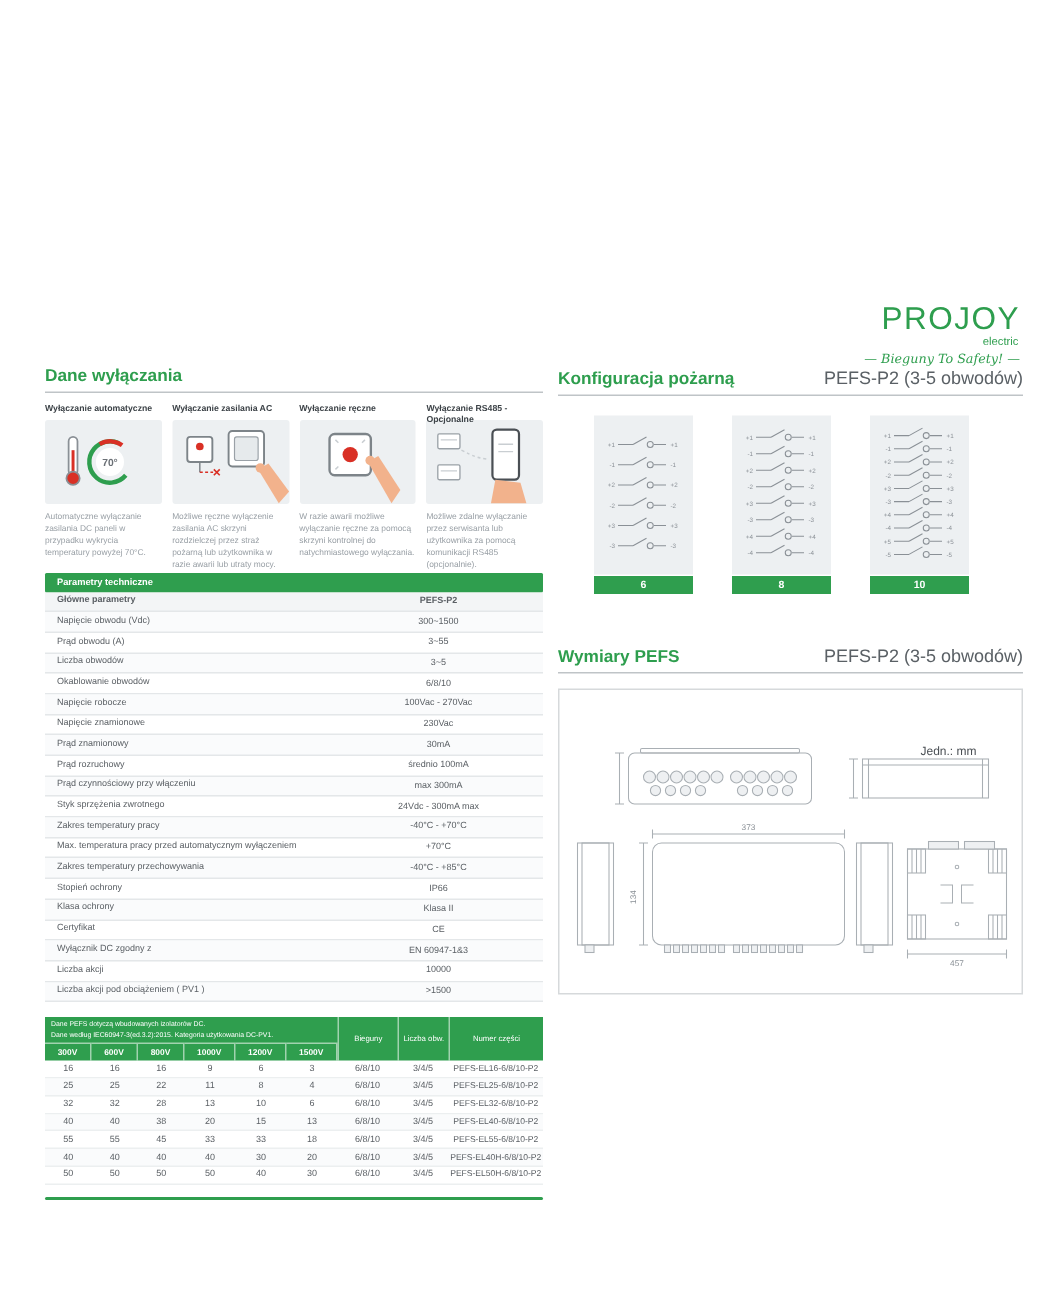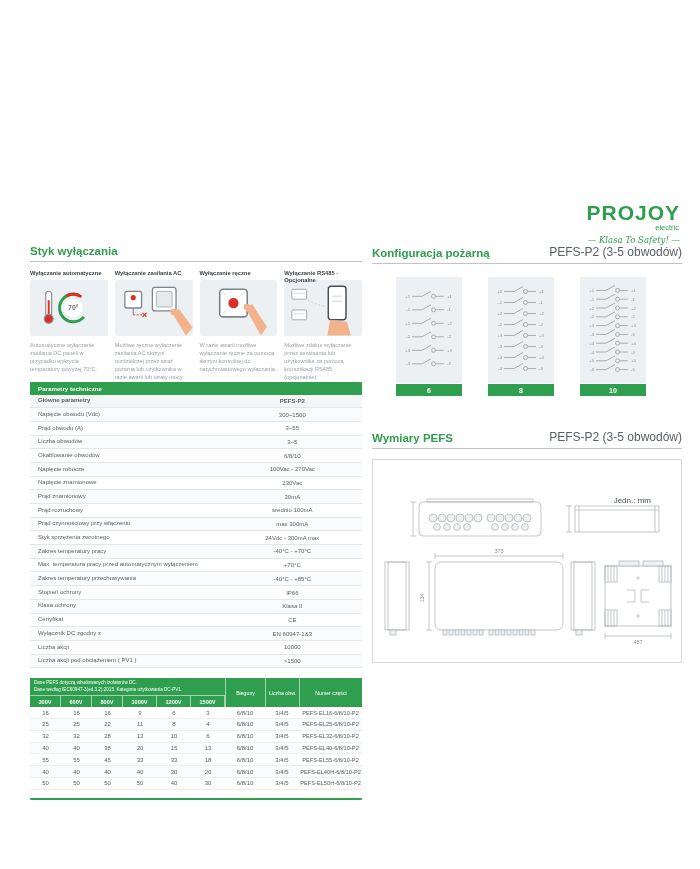--- a/index.html
+++ b/index.html
@@ -1,21 +1,21 @@
 <!DOCTYPE html>
 <html><head>
 <meta charset="utf-8">
 <style>
   html,body{margin:0;padding:0;}
   body{width:700px;height:869px;position:relative;background:#ffffff;
        font-family:"Liberation Sans",sans-serif;overflow:hidden;color:#55595e;}
 
   
   .logo{position:absolute;top:202px;right:20px;text-align:right;}
-  .logo .brand{font-size:21px;font-weight:bold;color:#2E9E4E;letter-spacing:1px;line-height:1;}
+  .logo .brand{font-size:21px;font-weight:normal;color:#2E9E4E;letter-spacing:1px;line-height:1;}
   .logo .sub{font-size:7.5px;color:#2E9E4E;line-height:1;margin-top:1px;padding-right:1px;}
   .logo .tag{font-family:"DejaVu Serif",serif;font-style:italic;color:#2E9E4E;font-size:8.5px;margin-top:3px;}
 
   .col-left{position:absolute;left:30px;top:245px;width:332px;}
   .col-right{position:absolute;left:372px;top:245px;width:310px;}
 
   
   .sec-head{display:flex;justify-content:space-between;align-items:flex-end;
             border-bottom:1px solid #bfc4c7;padding-bottom:4px;}
   .sec-title{color:#2E9E4E;font-weight:bold;font-size:11.5px;}
@@ -63,27 +63,27 @@
   .dims-box{margin-top:10px;border:1px solid #d6d9db;height:202px;position:relative;background:#fff;}
   .unit{position:absolute;top:36px;right:30px;font-size:8px;color:#4a4f54;text-align:center;}
   .dims-box svg{position:absolute;left:4px;top:6px;}
 </style>
 </head>
 <body>
 
 <div class="logo">
   <div class="brand">PROJOY</div>
   <div class="sub">electric</div>
-  <div class="tag">— Klasa To Safety! —</div>
+  <div class="tag">— Bieguny To Safety! —</div>
 </div>
 
 <div class="col-left">
 
   <div class="sec-head">
-    <div class="sec-title">Styk wyłączania</div>
+    <div class="sec-title">Dane wyłączania</div>
   </div>
 
   <div class="modes">
 
     <div class="mode">
       <div class="mode-title">Wyłączanie automatyczne</div>
       <div class="mode-box">
         <svg viewBox="0 0 79 56" width="100%" height="100%">
           <circle cx="44" cy="28" r="14" fill="none" stroke="#2E9E4E" stroke-width="3" stroke-dasharray="62 26" transform="rotate(40 44 28)"></circle>
           <circle cx="44" cy="28" r="14" fill="none" stroke="#D93025" stroke-width="3" stroke-dasharray="16 72" transform="rotate(-120 44 28)"></circle>

